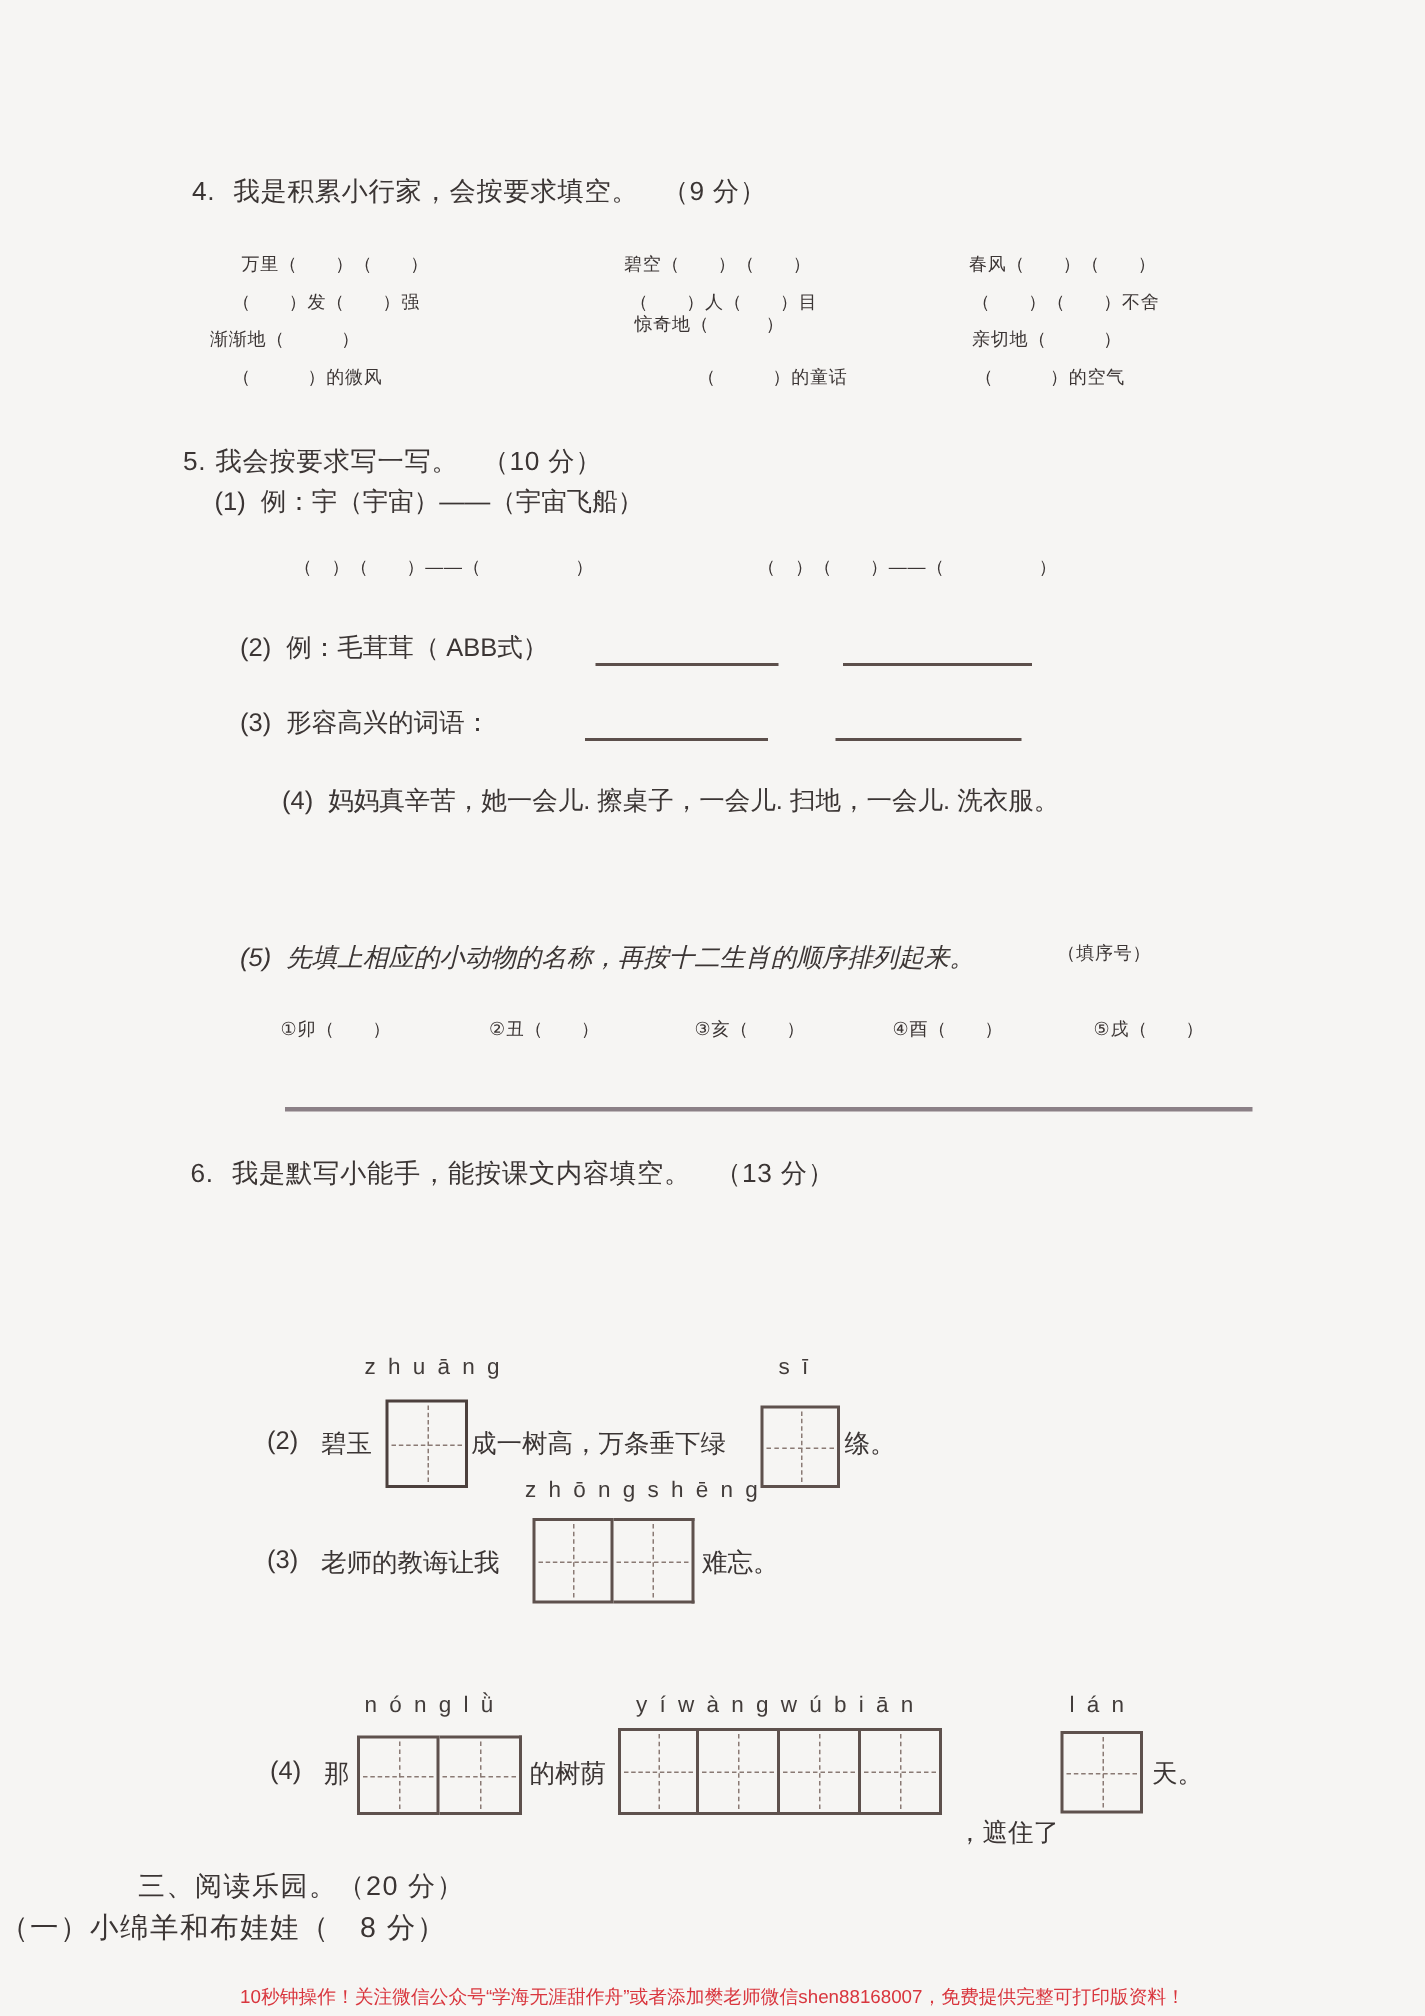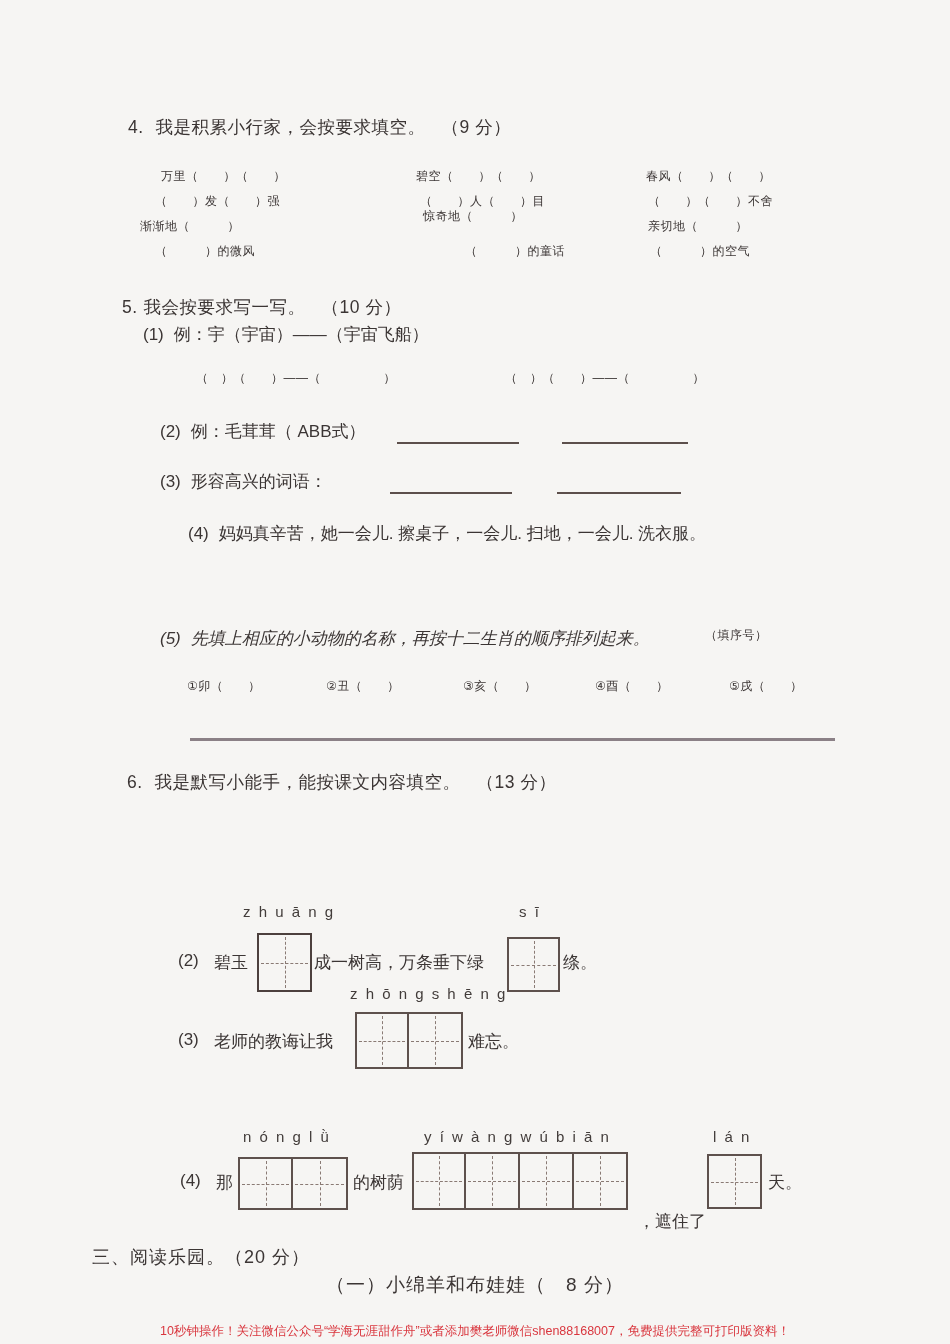--- a/index.html
+++ b/index.html
@@ -22,21 +22,21 @@
   .t{position:absolute;font-size:17px;white-space:nowrap;}
   .pinyin{position:absolute;font-size:15px;letter-spacing:2px;color:#423c3a;white-space:nowrap;}
   .tz{box-sizing:border-box;border:2px solid #5e514d;position:absolute;}
   .tz::before{content:"";position:absolute;left:50%;top:2px;bottom:2px;border-left:1.6px dashed #8a7a74;}
   .tz::after{content:"";position:absolute;top:50%;left:2px;right:2px;border-top:1.6px dashed #8a7a74;}
   .tzgrid{position:absolute;display:flex;}
   .tzgrid .tz{position:relative;}
   .tzgrid .tz + .tz{border-left:none;}
   .tz.thick{border-width:2.6px;border-color:#4c403d;}
   .sec-title{font-size:18px;letter-spacing:1px;}
-  .sec-sub{position:absolute;left:0;width:950px;text-align:center;font-size:19px;letter-spacing:1px;}
+  .sec-sub{position:absolute;left:0;width:950px;text-align:left;font-size:19px;letter-spacing:1px;}
   .footer{position:absolute;left:0;width:950px;text-align:center;font-size:12.5px;}
 </style>
 </head>
 <body>
 
 <div class="page">
 
   <div class="abs qhead" style="left:128px;top:115px;">
     <span class="num">4.</span><span>我是积累小行家，会按要求填空。</span><span class="pts">（9 分）</span>
   </div>

